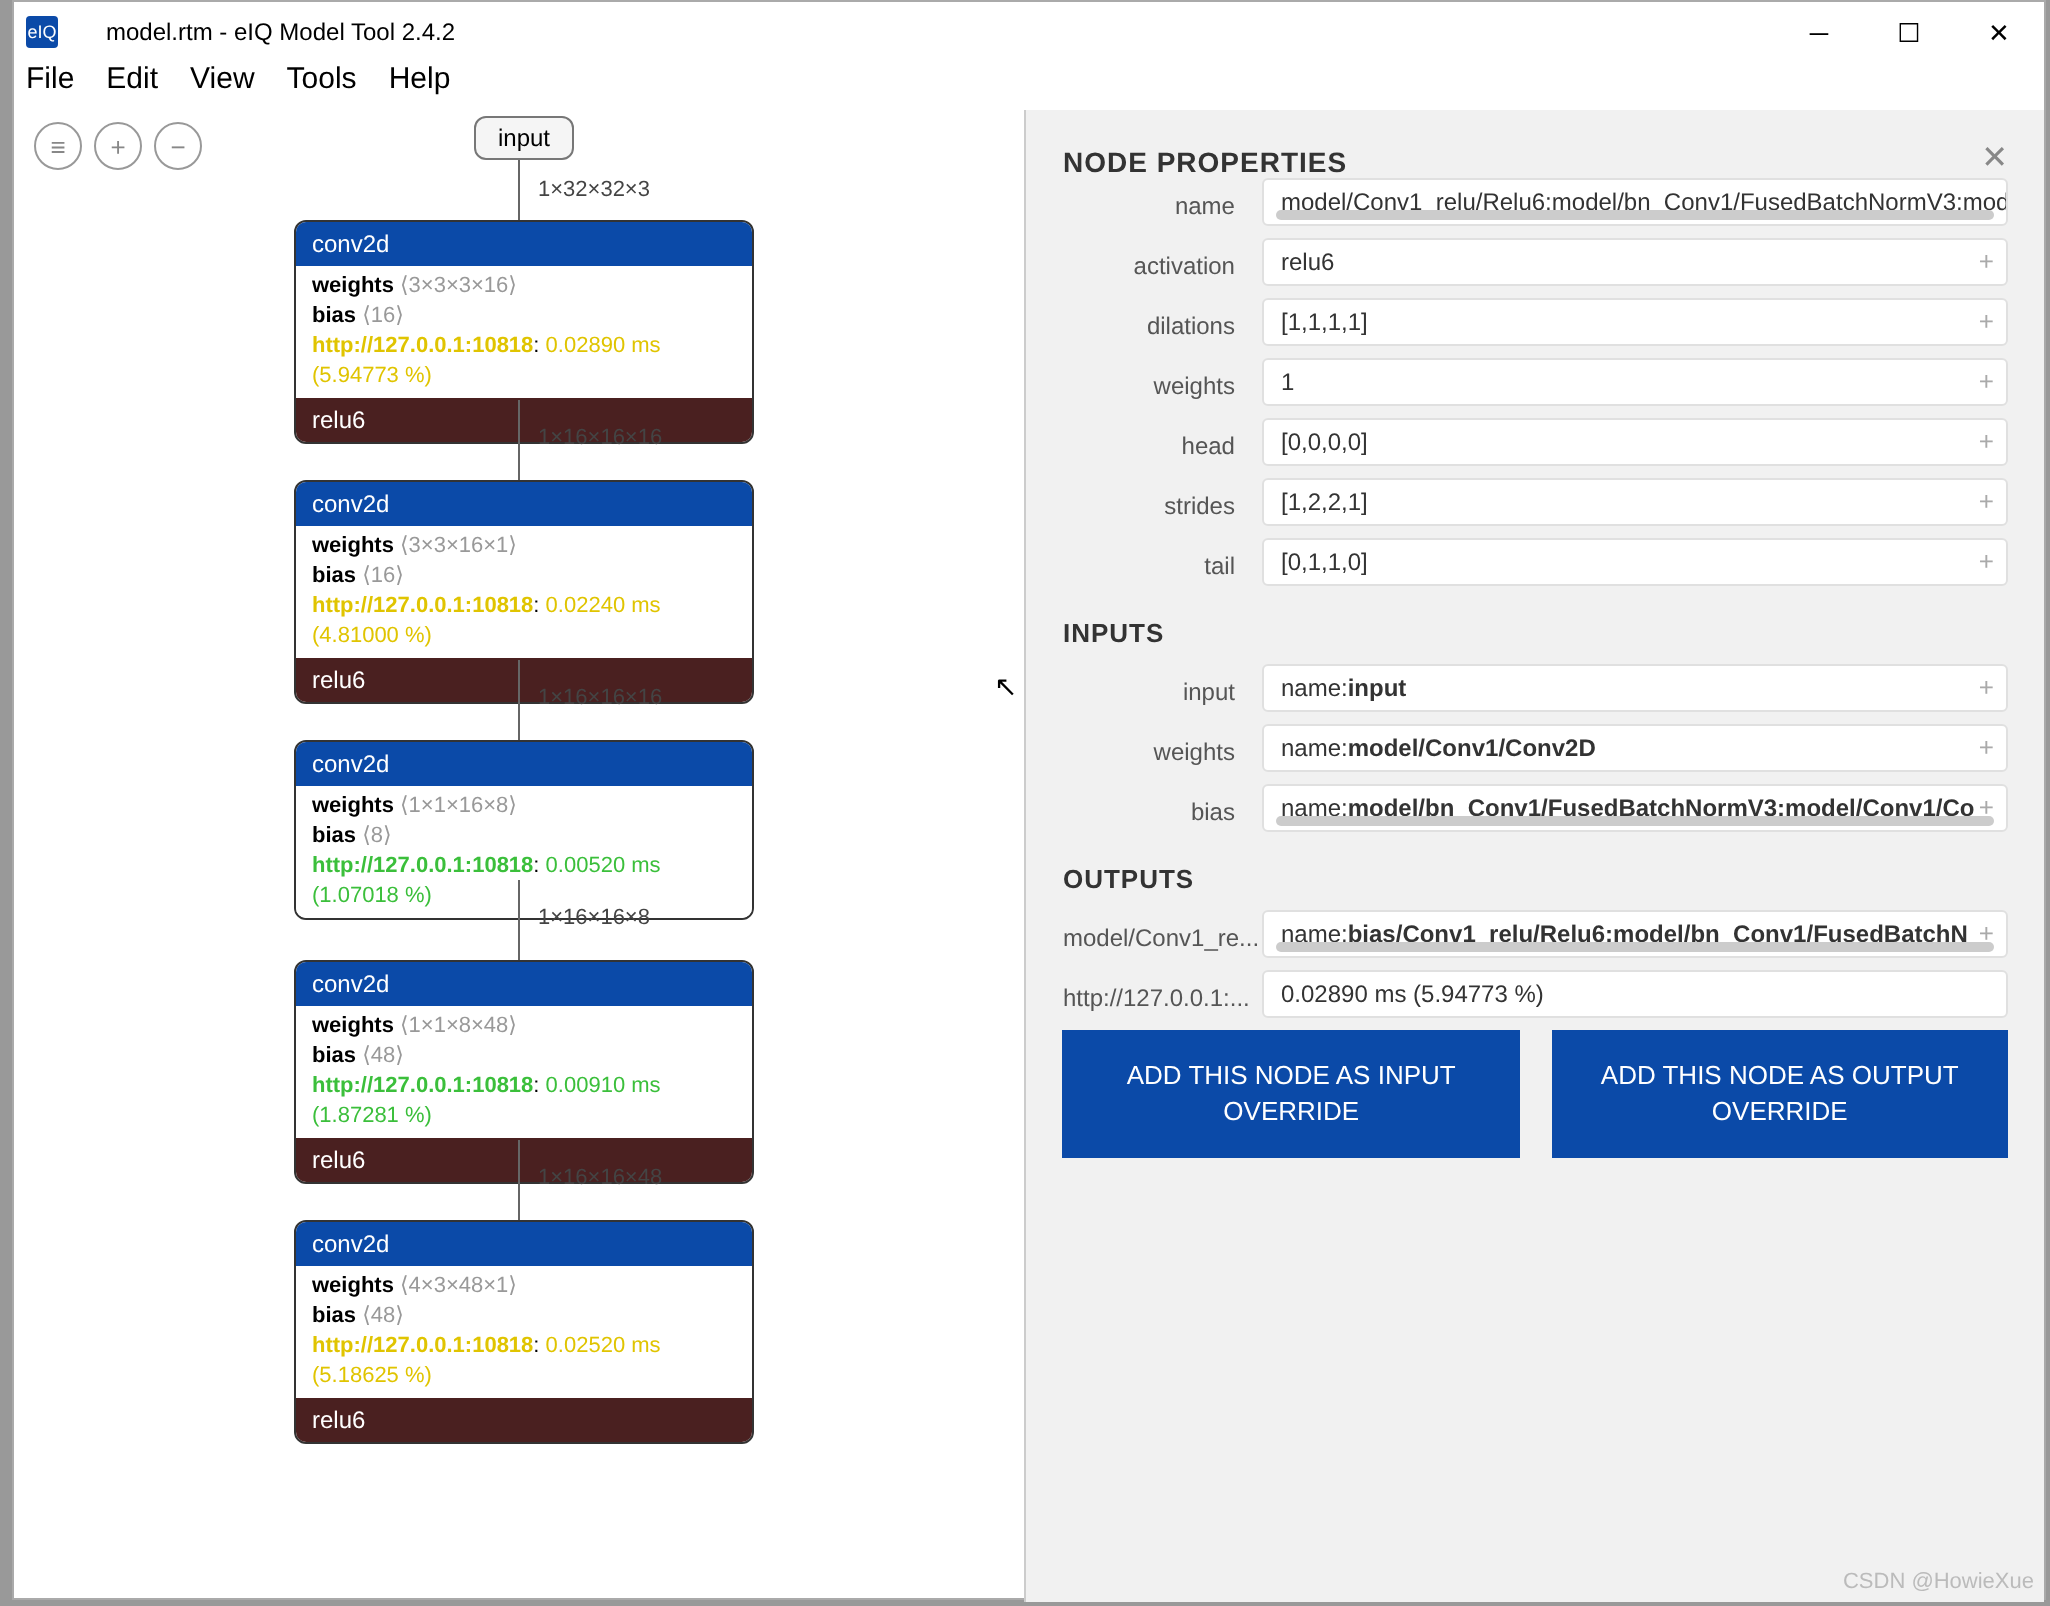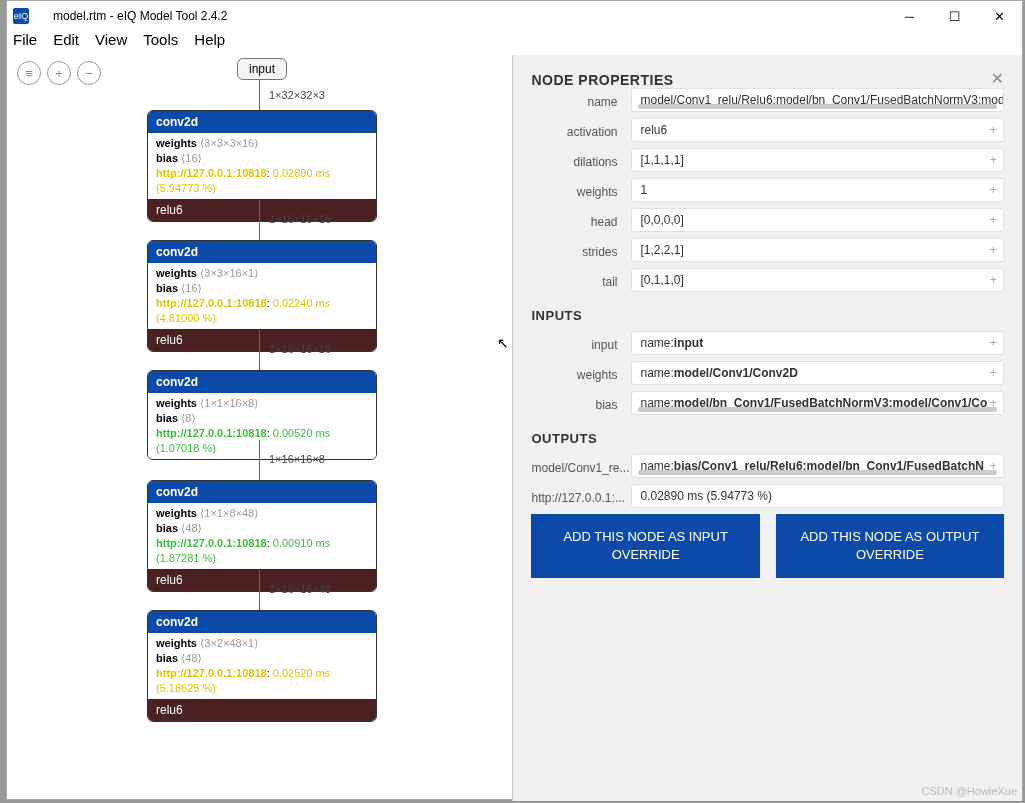--- a/index.html
+++ b/index.html
@@ -14,21 +14,21 @@
 .menubar span{cursor:default}
 .content{display:flex;height:746px}
 .canvas{width:506px;position:relative;overflow:hidden}
 .tbar{position:absolute;left:10px;top:6px;display:flex;gap:6px}
 .tbtn{width:24px;height:24px;border:1.5px solid #999;border-radius:12px;display:flex;align-items:center;justify-content:center;font-size:13px;color:#888}
 .graph{position:absolute;left:0;top:0;width:100%}
 .inputnode{position:absolute;left:230px;top:3px;width:50px;height:22px;border:1.5px solid #777;border-radius:6px;background:#f5f5f5;display:flex;align-items:center;justify-content:center;font-size:12px}
 .edge{position:absolute;left:252px;width:1px;background:#666}
 .edgelbl{position:absolute;font-size:11px;color:#444}
 .node{position:absolute;left:140px;width:230px;border:1px solid #333;border-radius:6px;overflow:hidden;font-size:11px}
-.nhdr{background:#0b4aa8;color:#fff;padding:4px 8px;font-weight:700;font-size:12px}
+.nhdr{background:#0b4aa8;color:#fff;padding:4px 8px;font-weight:400;font-size:12px}
 .nbody{background:#fff;padding:3px 8px;line-height:15px}
 .nbody .dim{color:#999}
 .nbody .url{font-weight:600}
 .nbody .url.y{color:#e0c400}
 .nbody .url.g{color:#3bbf3b}
 .nbody .ms{color:#999}
 .nbody .ms.y{color:#e0c400}
 .nbody .ms.g{color:#3bbf3b}
 .nftr{background:#4a2020;color:#fff;padding:4px 8px;font-size:12px}
 .panel{width:510px;background:#f1f1f1;border-left:1px solid #ccc;padding:14px 18px;overflow:auto;font-size:12.5px;color:#333}
@@ -121,21 +121,21 @@
       <div><span class="url g">http://127.0.0.1:10818</span>: <span class="ms g">0.00910 ms (1.87281 %)</span></div>
      </div>
      <div class="nftr">relu6</div>
     </div>
     <div class="edge" style="top:515px;height:40px"></div>
     <div class="edgelbl" style="top:528px;left:262px">1×16×16×48</div>
 
     <div class="node" style="top:555px">
      <div class="nhdr">conv2d</div>
      <div class="nbody">
-      <div><b>weights</b> <span class="dim">⟨3×2×48×1⟩</span></div>
+      <div><b>weights</b> <span class="dim">⟨4×3×48×1⟩</span></div>
       <div><b>bias</b> <span class="dim">⟨48⟩</span></div>
       <div><span class="url y">http://127.0.0.1:10818</span>: <span class="ms y">0.02520 ms (5.18625 %)</span></div>
      </div>
      <div class="nftr">relu6</div>
     </div>
    </div>
   </div>
 
   <div class="panel">
    <div class="phdr">

